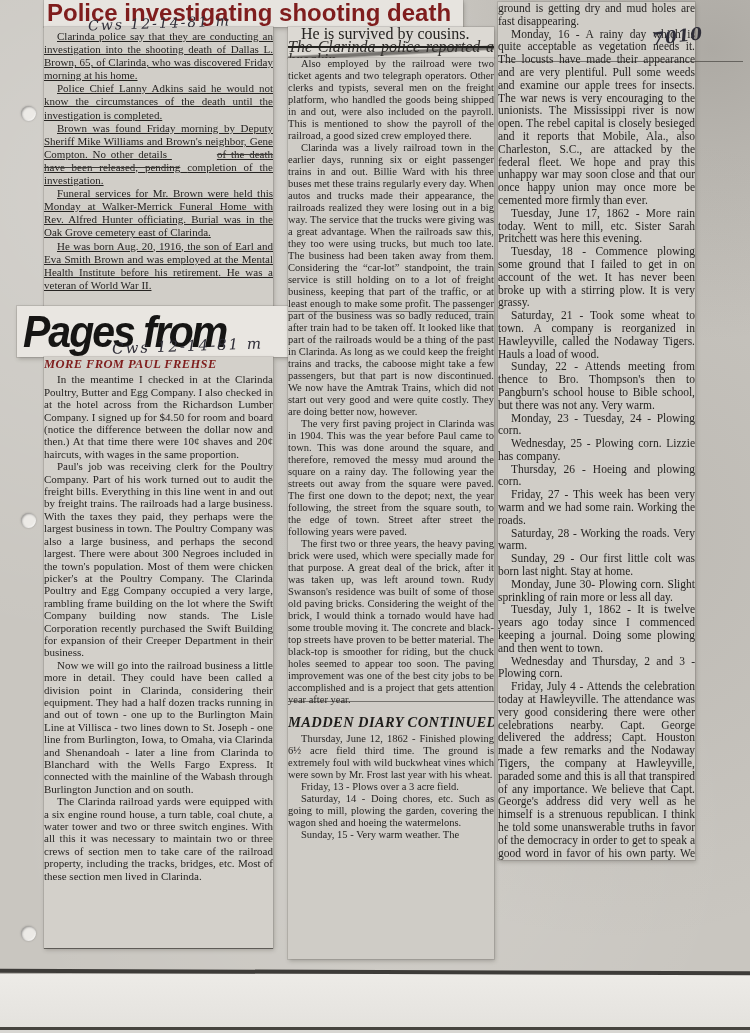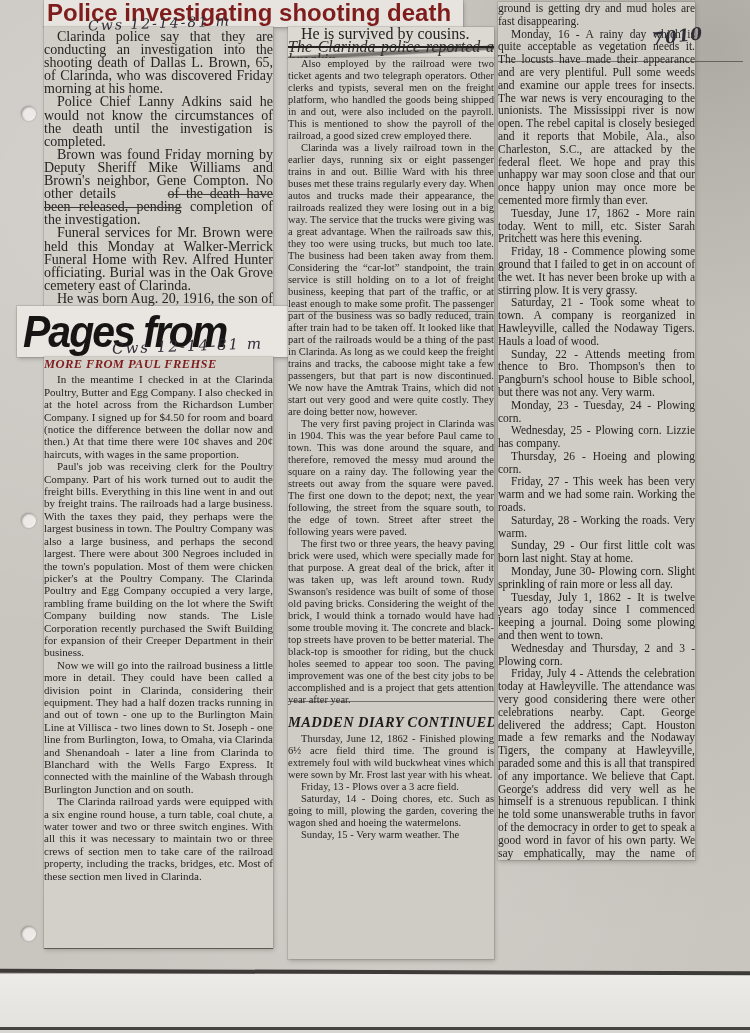--- a/index.html
+++ b/index.html
@@ -32,21 +32,21 @@
   .news p.no-indent { text-indent:0; }
 
   .headline-clip { left:44px; top:0; width:419px; height:27px; background:#e7e4df; }
   .headline-clip h1 {
     margin:0; padding:0 3px;
     font-family:"Liberation Sans", sans-serif;
     font-weight:700; font-size:24px; line-height:26px;
     letter-spacing:0px; color:#7f1d1d; white-space:nowrap;
   }
 
-  .col1-article { left:44px; top:27px; width:229px; height:282px; padding:3px 0 0 0; font-size:14px; line-height:13.1px; background:#d1cec8; }
+  .col1-article { left:44px; top:27px; width:229px; height:282px; padding:3px 0 0 0; font-size:11px; line-height:13.1px; background:#d1cec8;text-decoration:underline; }
   .pages-headline-clip { left:17px; top:306px; width:291px; height:51px; background:#e9e6e1; }
   .pages-headline {
     font-family:"Liberation Sans", sans-serif; font-style:italic; font-weight:700;
     font-size:41px; line-height:48px; letter-spacing:-2px; color:#161514;
     transform:scaleY(1.08); transform-origin:top left; padding-left:6px; white-space:nowrap;
   }
   .col1-body { left:44px; top:357px; width:229px; height:591px; font-size:11px; line-height:12.4px; background:#d3d0ca; }
   .subhead {
     font-style:italic; font-weight:700; font-size:12.5px; letter-spacing:.4px;
     margin:1px 0 3px 0; color:#7f1d1d; white-space:nowrap;
@@ -143,21 +143,21 @@
     <p>Thursday, June 12, 1862 - Finished plowing 6½ acre field third time. The ground is extremely foul with wild buckwheat vines which were sown by Mr. Frost last year with his wheat.</p>
     <p>Friday, 13 - Plows over a 3 acre field.</p>
     <p>Saturday, 14 - Doing chores, etc. Such as going to mill, plowing the garden, covering the wagon shed and hoeing the watermelons.</p>
     <p>Sunday, 15 - Very warm weather. The</p>
   </div>
 
   <div class="clip news col3">
     <p class="no-indent">ground is getting dry and mud holes are fast disappearing.</p>
     <p>Monday, 16 - A rainy day which is quite acceptable as vegetation needs it. The locusts have made their appearance and are very plentiful. Pull some weeds and examine our apple trees for insects. The war news is very encouraging to the unionists. The Mississippi river is now open. The rebel capital is closely besieged and it reports that Mobile, Ala., also Charleston, S.C., are attacked by the federal fleet. We hope and pray this unhappy war may soon close and that our once happy union may once more be cemented more firmly than ever.</p>
     <p>Tuesday, June 17, 1862 - More rain today. Went to mill, etc. Sister Sarah Pritchett was here this evening.</p>
-    <p>Friday, 18 - Commence plowing some ground that I failed to get in on account of the wet. It has never been broke up with a stirring plow. It is very grassy.</p>
+    <p>Tuesday, 18 - Commence plowing some ground that I failed to get in on account of the wet. It has never been broke up with a stirring plow. It is very grassy.</p>
     <p>Saturday, 21 - Took some wheat to town. A company is reorganized in Hawleyville, called the Nodaway Tigers. Hauls a load of wood.</p>
     <p>Sunday, 22 - Attends meeting from thence to Bro. Thompson's then to Pangburn's school house to Bible school, but there was not any. Very warm.</p>
     <p>Monday, 23 - Tuesday, 24 - Plowing corn.</p>
     <p>Wednesday, 25 - Plowing corn. Lizzie has company.</p>
     <p>Thursday, 26 - Hoeing and plowing corn.</p>
     <p>Friday, 27 - This week has been very warm and we had some rain. Working the roads.</p>
     <p>Saturday, 28 - Working the roads. Very warm.</p>
     <p>Sunday, 29 - Our first little colt was born last night. Stay at home.</p>
     <p>Monday, June 30- Plowing corn. Slight sprinkling of rain more or less all day.</p>
     <p>Tuesday, July 1, 1862 - It is twelve years ago today since I commenced keeping a journal. Doing some plowing and then went to town.</p>

